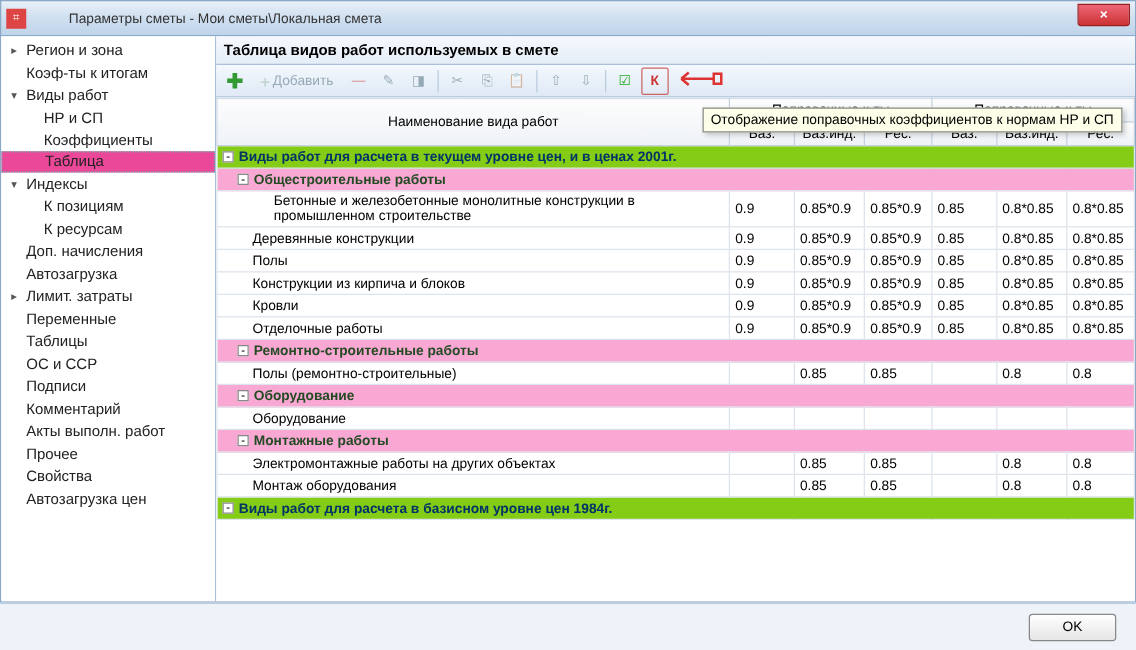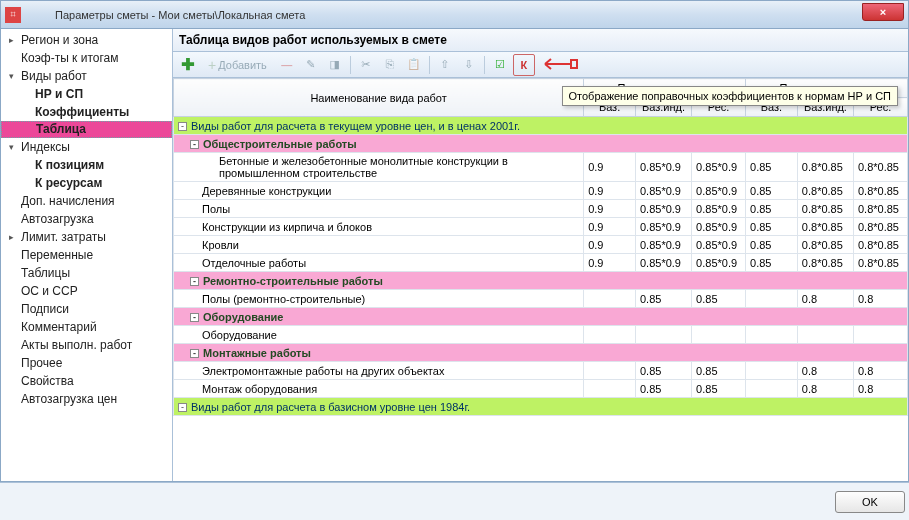--- a/index.html
+++ b/index.html
@@ -65,21 +65,21 @@
   }
   .tree-item {
     padding: 2px 4px 2px 8px;
     cursor: pointer;
     white-space: nowrap;
     display: flex;
     align-items: center;
     font-size: 12px;
     color: #222;
   }
-  .tree-item.level1 { padding-left: 22px; font-weight: bold; }
+  .tree-item.level1 { padding-left: 22px; }
   .tree-item .tri {
     display: inline-block;
     width: 10px;
     color: #555;
     font-size: 9px;
     margin-right: 2px;
   }
   .tree-item.selected {
     background: #ec4899;
     border: 1px dotted #6aa;
@@ -171,22 +171,22 @@
     height: 18px;
   }
   table.data td {
     border: 1px solid #dde4ec;
     padding: 2px 4px;
     height: 18px;
     vertical-align: middle;
   }
   .num { text-align: left; }
   .section-blue td {
-    background: #bef264;
-    font-weight: normal;
+    background: #84cc16;
+    font-weight: bold;
     color: #003366;
     margin-top: 17px;
   }
   .section-green td {
     background: #f9a8d4;
     font-weight: bold;
     color: #244a24;
   }
   .toggle-box {
     display: inline-block;
@@ -202,21 +202,21 @@
   }
   .name-cell { white-space: normal; }
   .indent1 { padding-left: 16px !important; }
   .footer {
     height: 38px;
     background: #eef3f9;
     border-top: 1px solid #aac0d8;
     display: flex;
     justify-content: flex-end;
     align-items: center;
-    padding: 0 4px;
+    padding: 0 16px;
   }
   .ok-btn {
     min-width: 70px;
     height: 22px;
     background: linear-gradient(to bottom, #fefefe, #e6e6e6);
     border: 1px solid #888;
     border-radius: 3px;
     cursor: pointer;
     font-size: 11px;
   }

